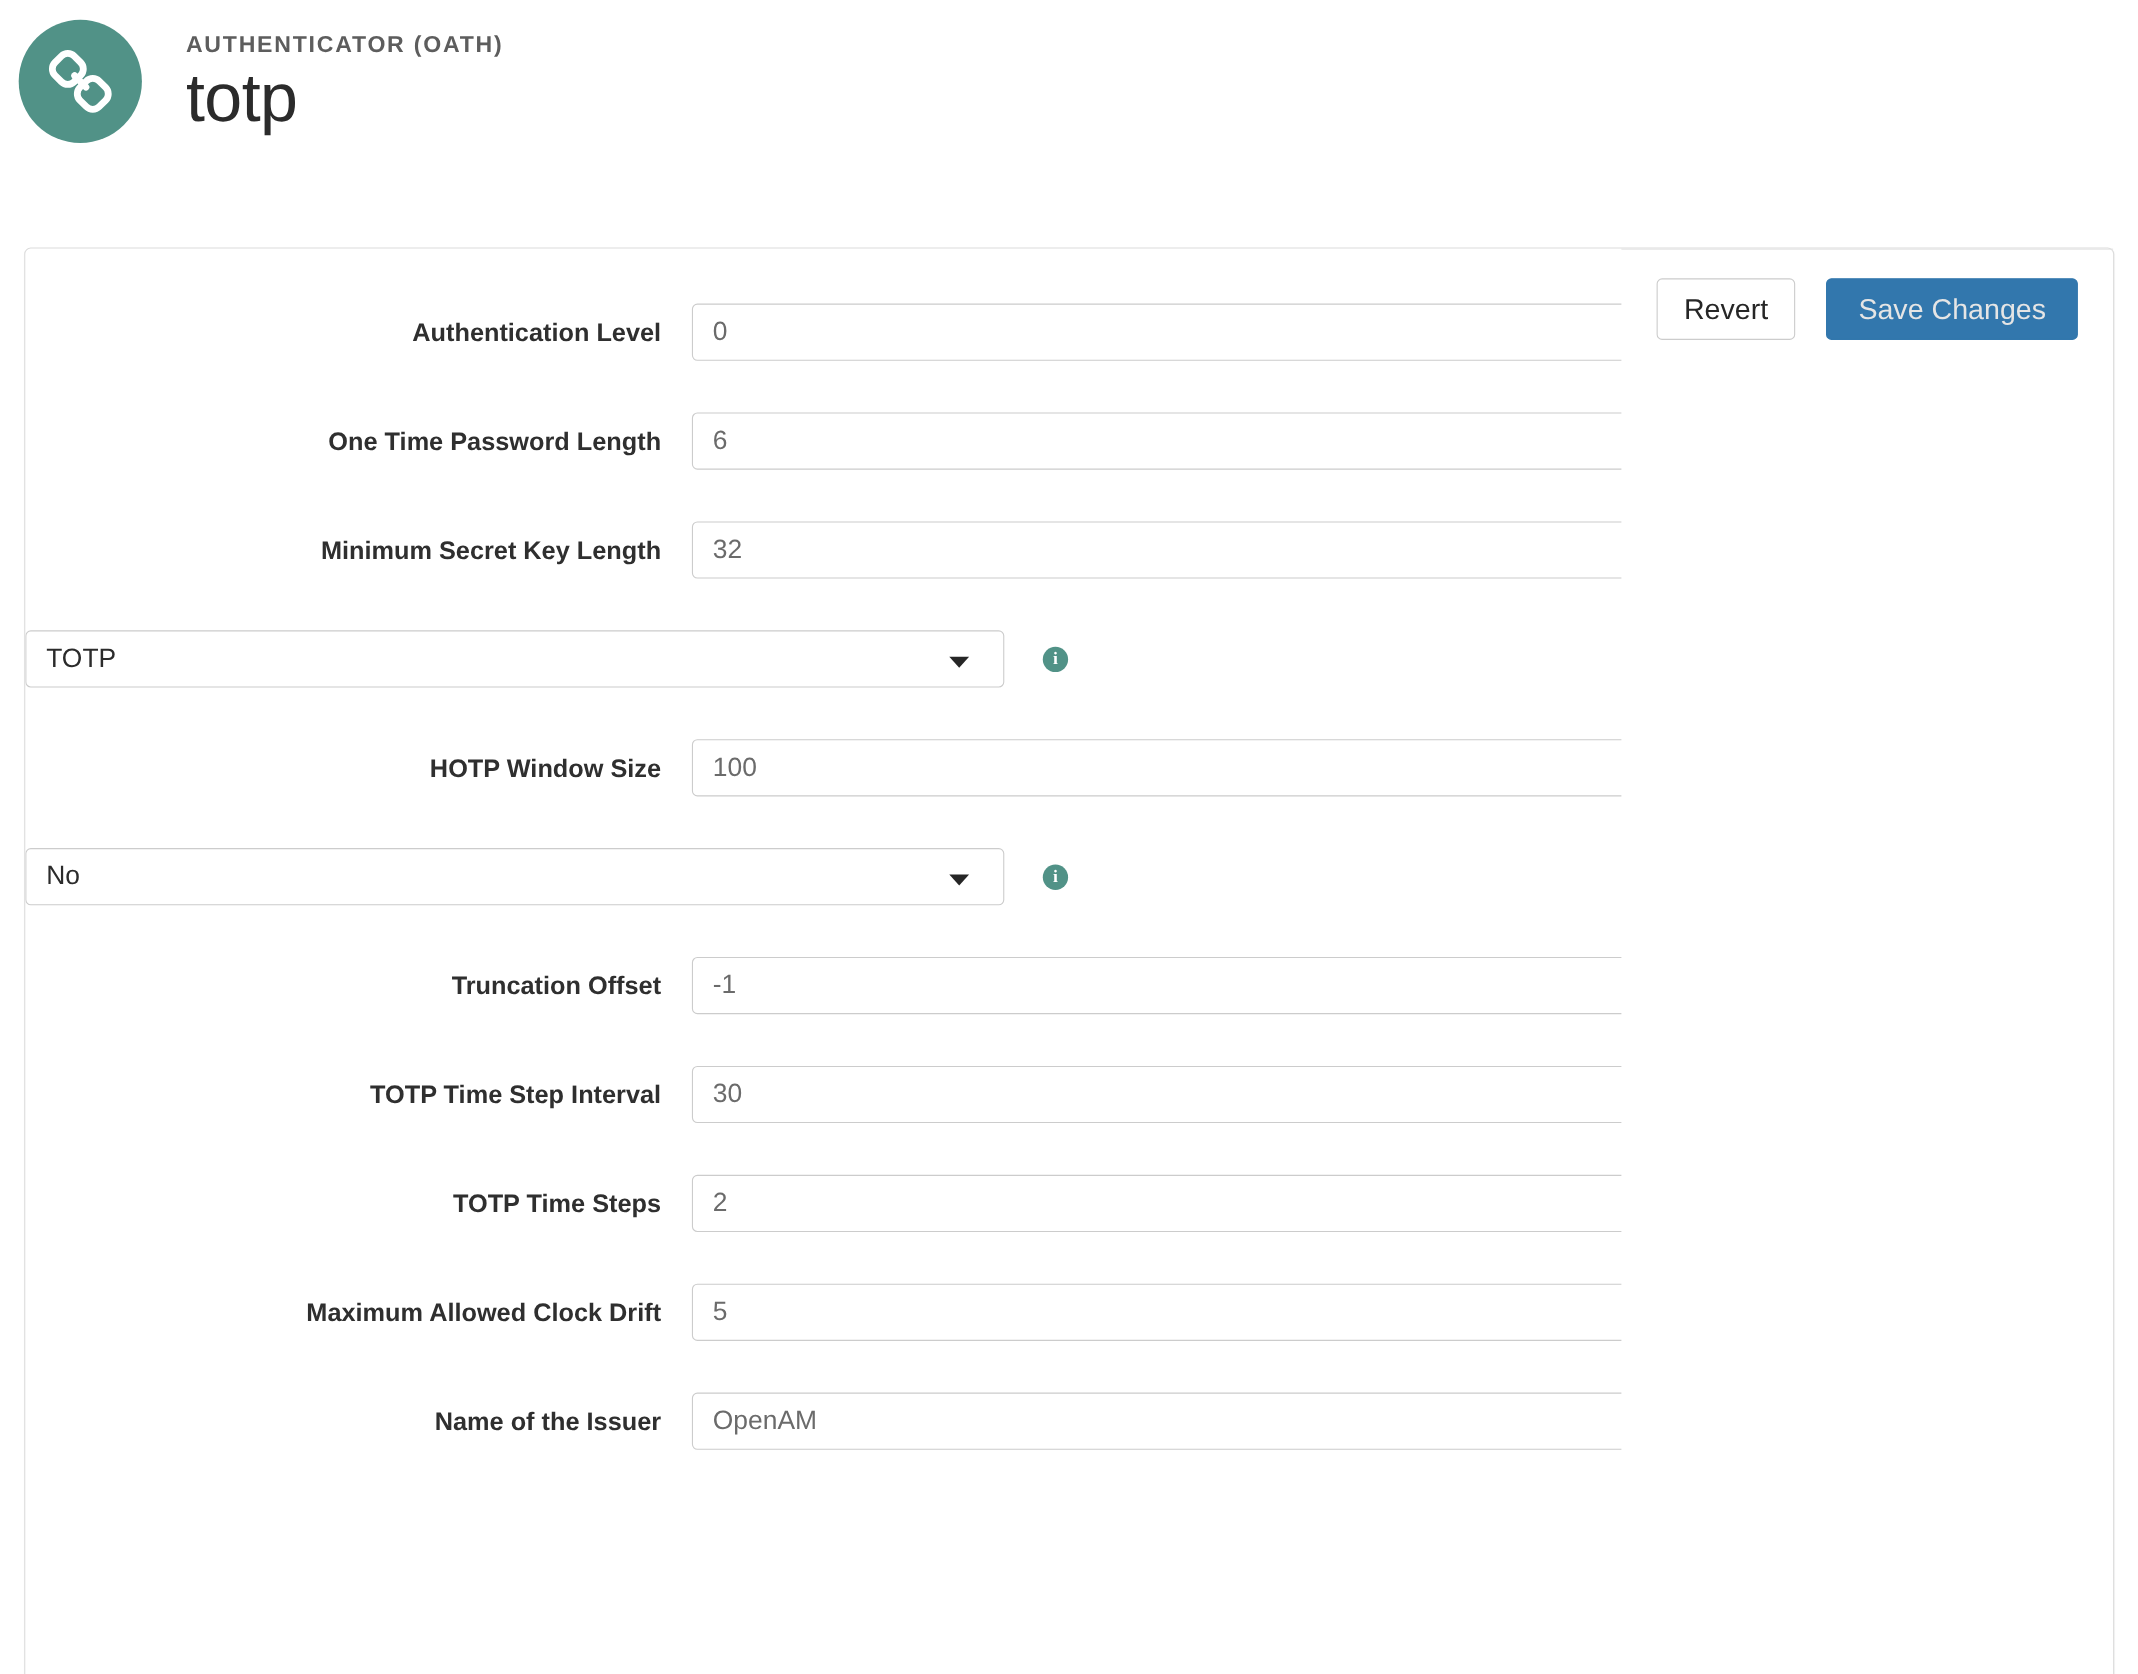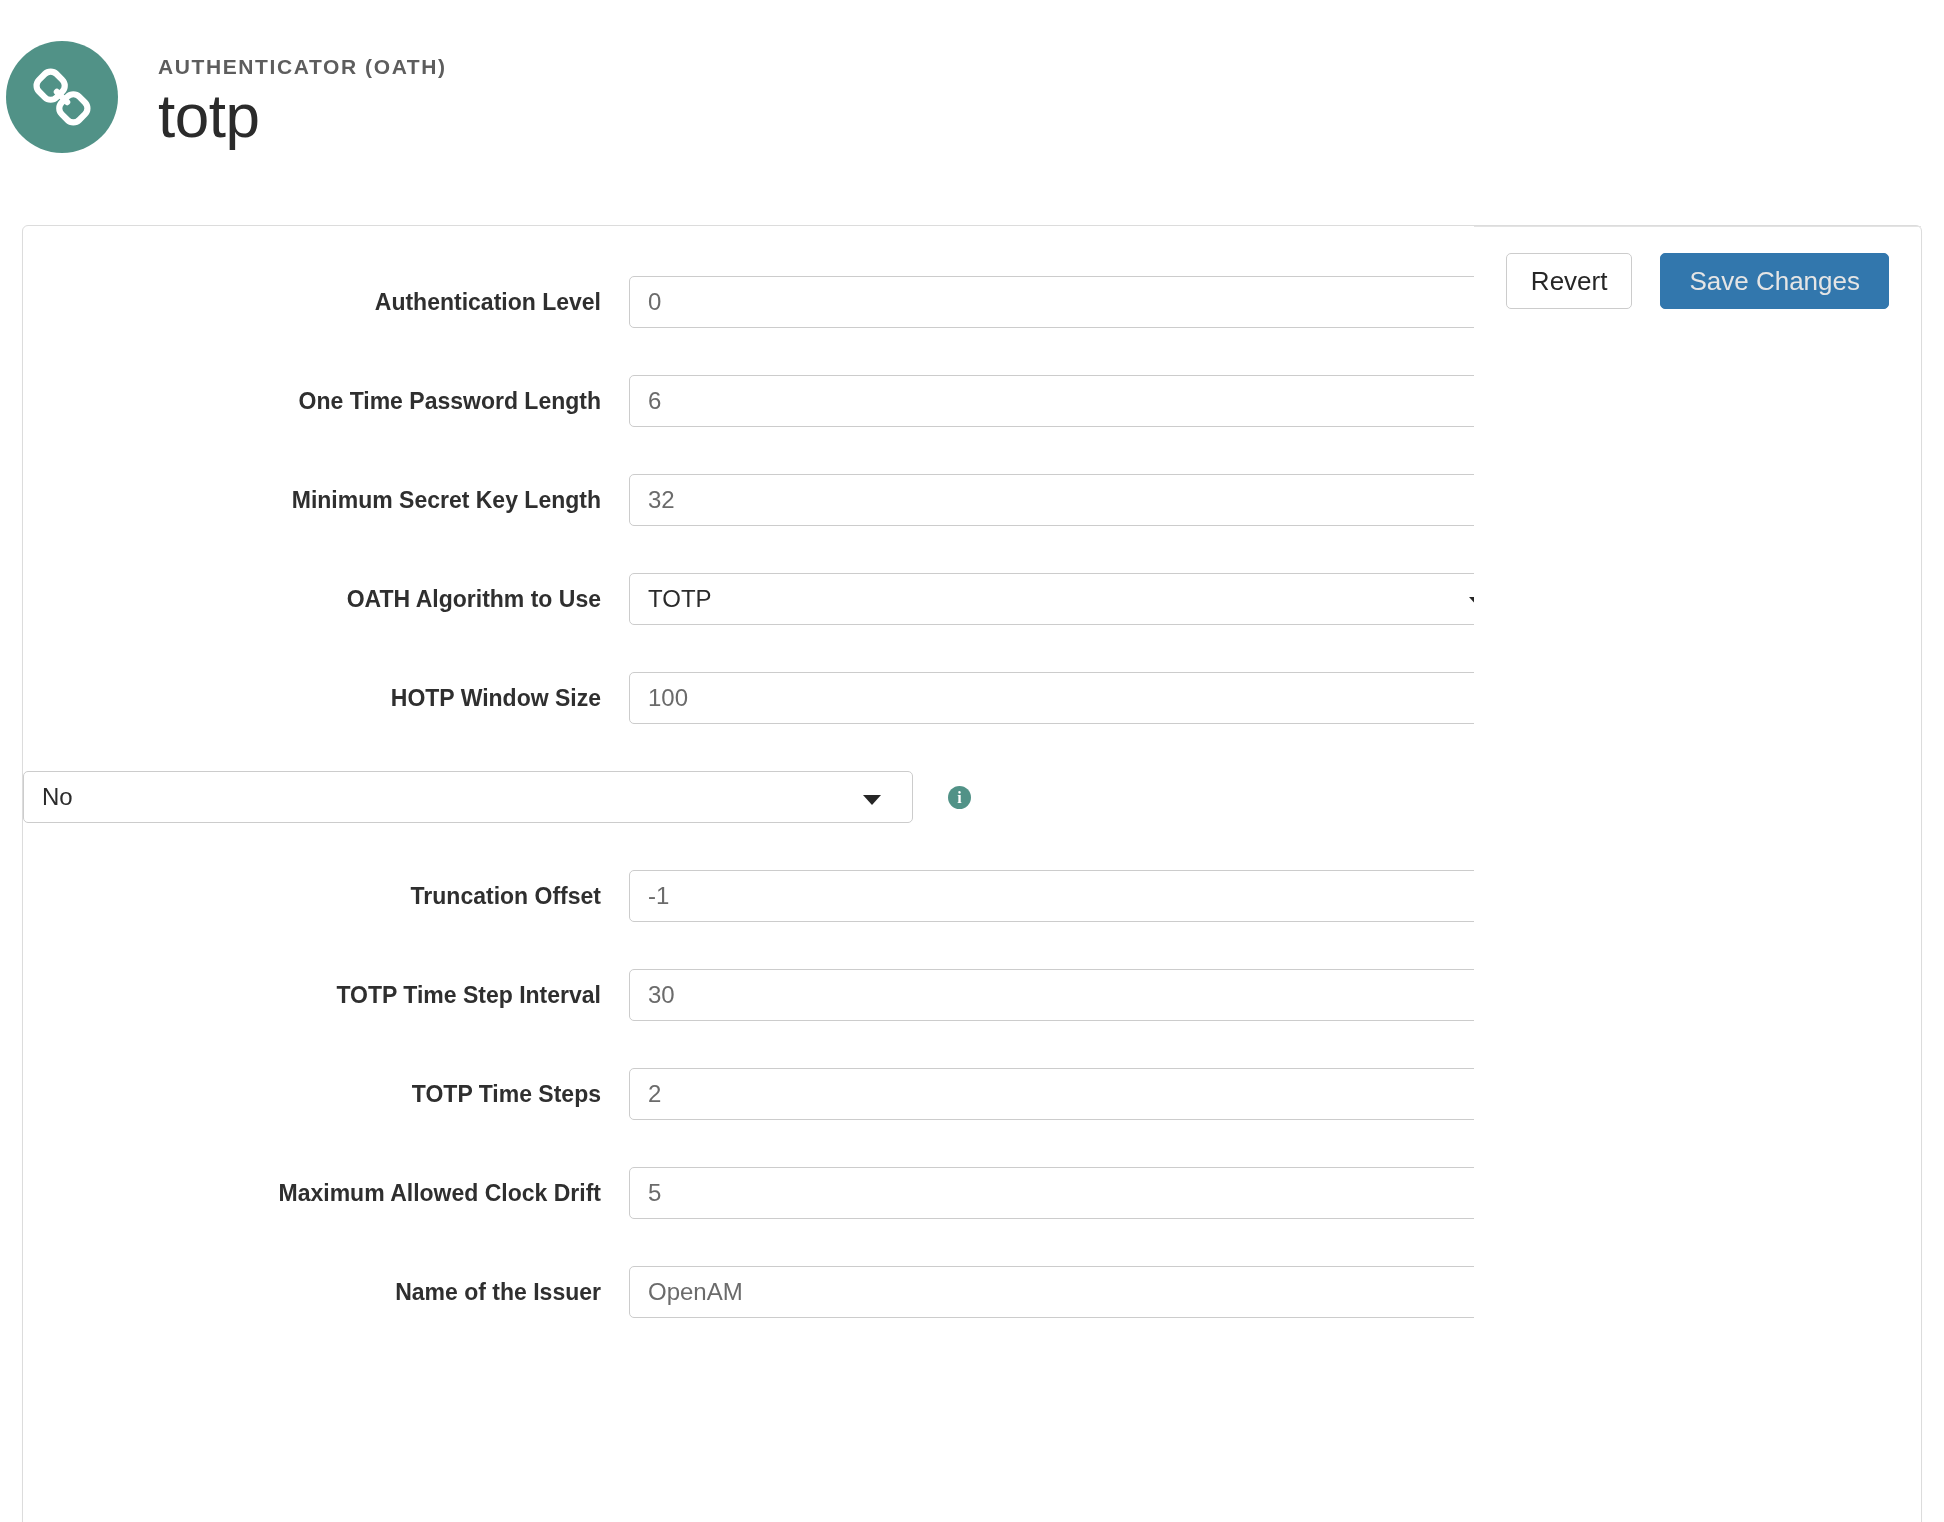--- a/index.html
+++ b/index.html
@@ -14,22 +14,22 @@
     font-family: "Liberation Sans", sans-serif;
     -webkit-font-smoothing: antialiased;
     color: #333333;
     overflow: hidden;
     position: relative;
   }
 
   
   .page-header {
     display: flex;
-    align-items: center;
-    padding: 18px 0 0 6px;
+    align-items: flex-start;
+    padding: 18px 0 0 17px;
     height: 175px;
     box-sizing: border-box;
   }
   .header-avatar {
     width: 112px;
     height: 112px;
     border-radius: 50%;
     background: #519287;
     flex: 0 0 112px;
     display: flex;
@@ -228,21 +228,20 @@
         </div>
       </div>
       <div class="form-row">
         <div class="form-label">Minimum Secret Key Length</div>
         <div class="form-control">
           <div class="field">32</div>
           <span class="info-icon">i</span>
         </div>
       </div>
       <div class="form-row">
-        <div class="form-label">OATH Algorithm to Use</div>
         <div class="form-control">
           <div class="field select-field">TOTP</div>
           <span class="select-caret"></span>
           <span class="info-icon">i</span>
         </div>
       </div>
       <div class="form-row">
         <div class="form-label">HOTP Window Size</div>
         <div class="form-control">
           <div class="field">100</div>

